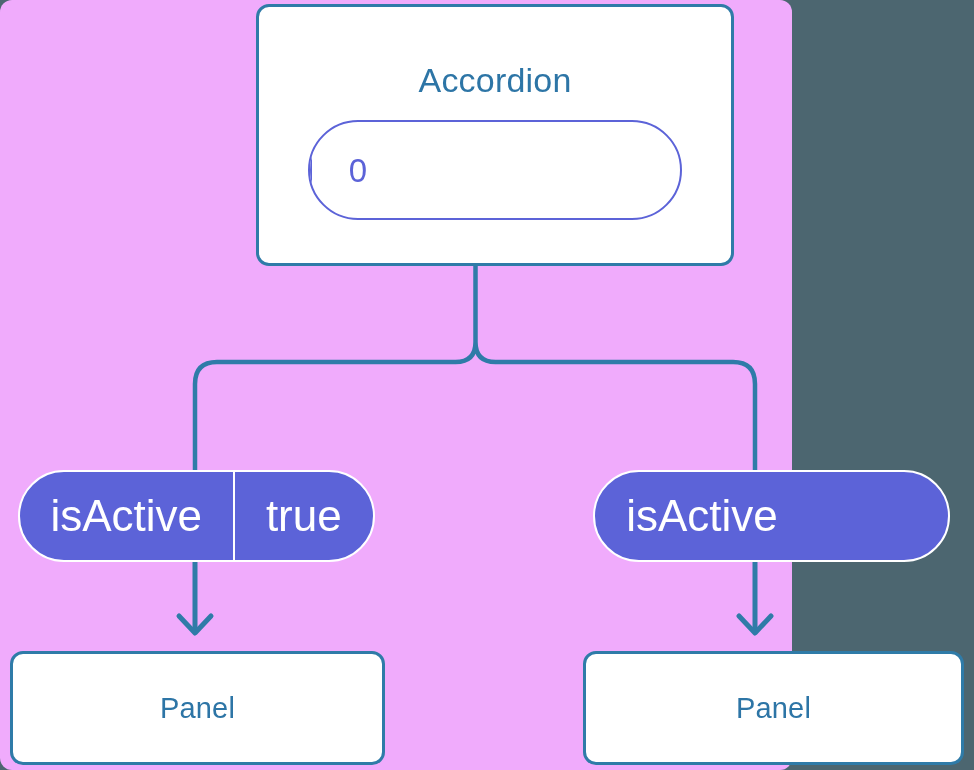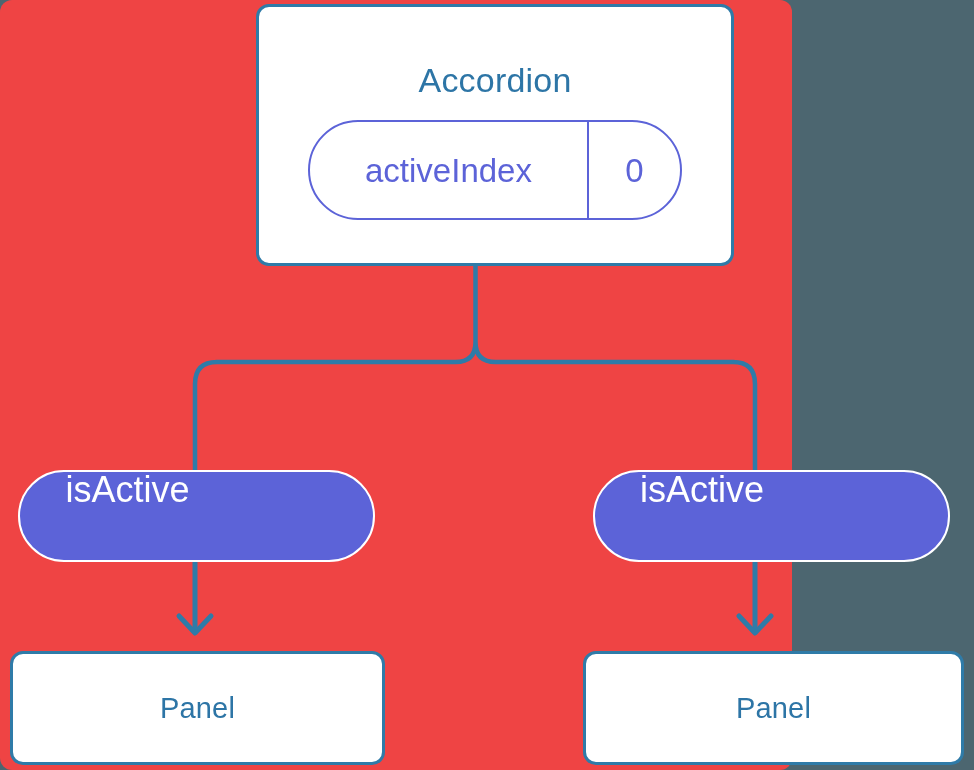--- a/index.html
+++ b/index.html
@@ -11,21 +11,21 @@
     width: 974px;
     height: 770px;
     overflow: hidden;
     font-family: "Liberation Sans", sans-serif;
     background: #4c6670;
   }
   #diagram-root {
     position: relative;
     width: 792px;
     height: 770px;
-    background: #ef4444;
+    background: #f0abfc;
     border-radius: 12px;
   }
 
   
   #connector-layer {
     position: absolute;
     left: 0;
     top: 0;
     width: 974px;
     height: 770px;
@@ -118,22 +118,21 @@
     height: 100px;
     font-size: 33px;
   }
   #active-index-pill .pill-cell-key { width: 280px; }
   #active-index-pill .pill-cell-value { width: 94px; }
 
   
   .prop-pill {
     top: 470px;
     height: 92px;
-    font-size: 36px;
-    flex-direction: column;
+    font-size: 44px;
   }
   #is-active-pill-left { left: 18px; width: 357px; }
   #is-active-pill-left .pill-cell-key { width: 215px; }
   #is-active-pill-left .pill-cell-value { width: 142px; }
 
   #is-active-pill-right { left: 593px; width: 357px; }
   #is-active-pill-right .pill-cell-key { width: 214px; }
   #is-active-pill-right .pill-cell-value { width: 143px; }
 
   
@@ -173,26 +172,26 @@
       <line x1="755" y1="562" x2="755" y2="632" stroke="#2f7ba8" stroke-width="5" stroke-linecap="butt"></line>
       <polyline points="739,616 755,633 771,616" fill="none" stroke="#2f7ba8" stroke-width="5" stroke-linecap="round" stroke-linejoin="round"></polyline>
     </g>
   </svg>
 
   <div class="card" id="accordion-card">
     <div class="card-title">Accordion</div>
   </div>
 
   <div class="pill pill-outline" id="active-index-pill">
-    <div class="pill-cell pill-cell-key">activeIndex</div>
     <div class="pill-cell pill-cell-value">0</div>
   </div>
 
   <div class="pill pill-filled prop-pill" id="is-active-pill-left">
     <div class="pill-cell pill-cell-key">isActive</div>
+    <div class="pill-cell pill-cell-value">true</div>
   </div>
 
   <div class="card panel-card" id="panel-card-left">
     <div class="card-title">Panel</div>
   </div>
 
   <div class="pill pill-filled prop-pill" id="is-active-pill-right">
     <div class="pill-cell pill-cell-key">isActive</div>
   </div>
 

